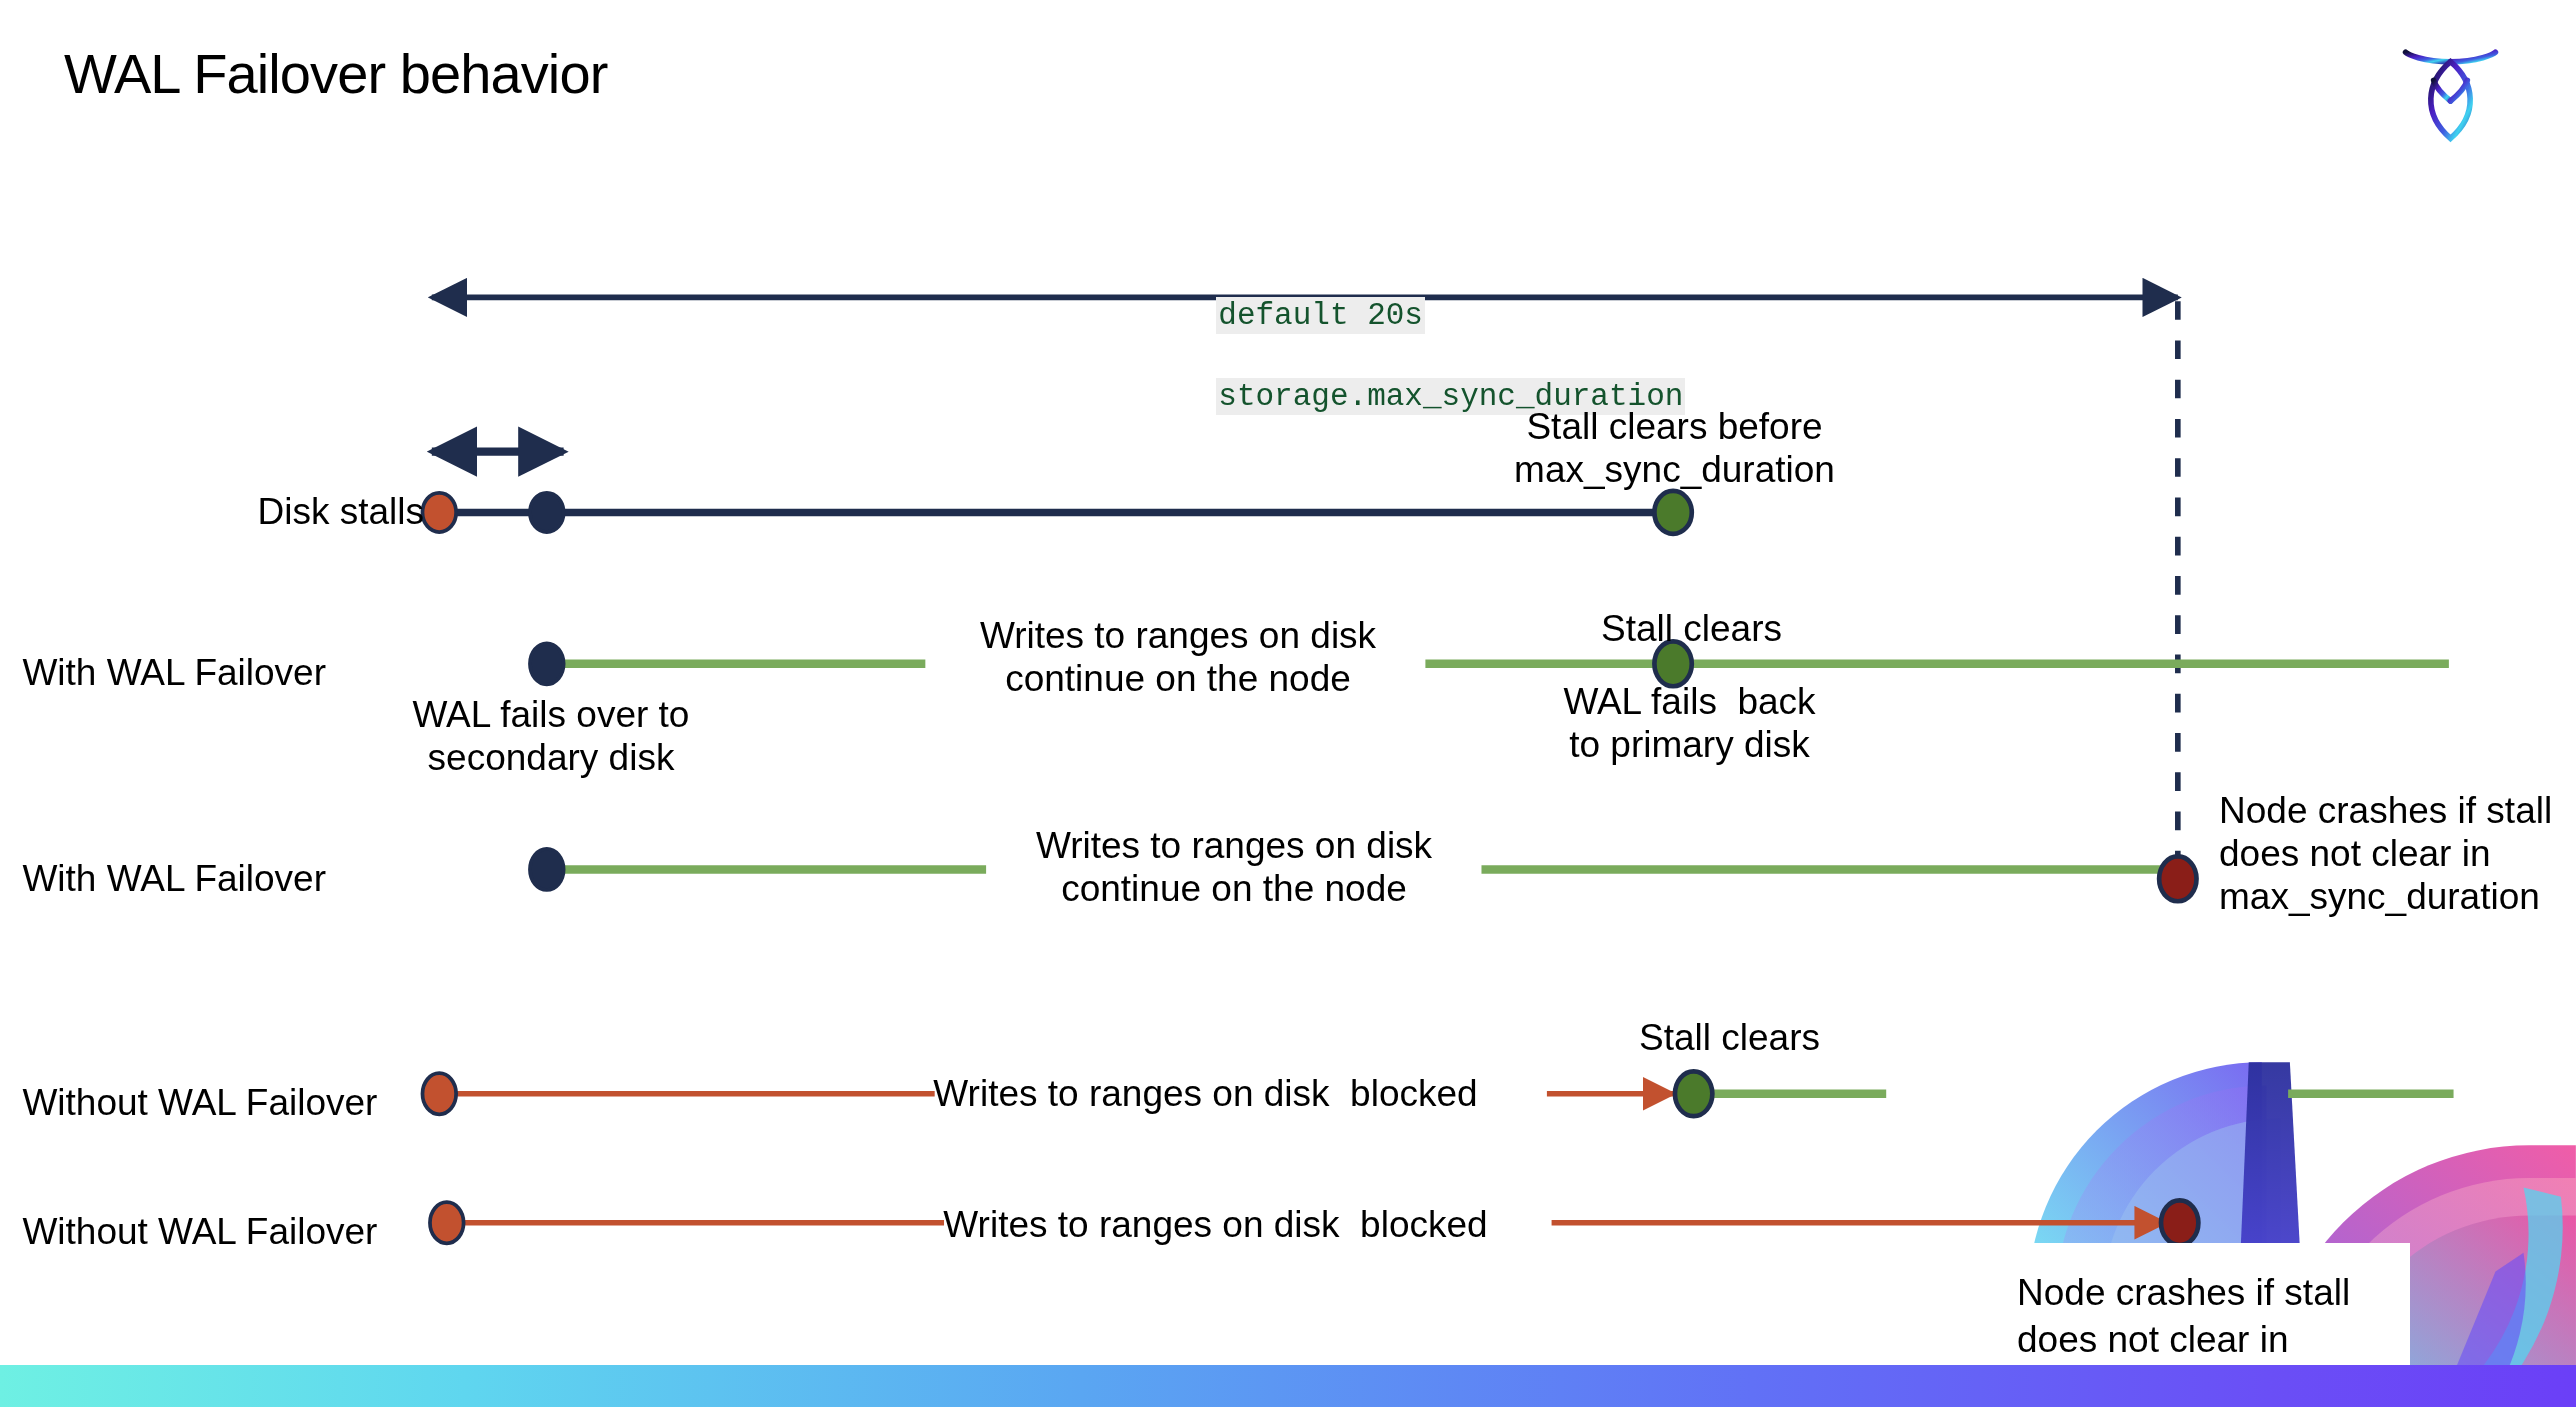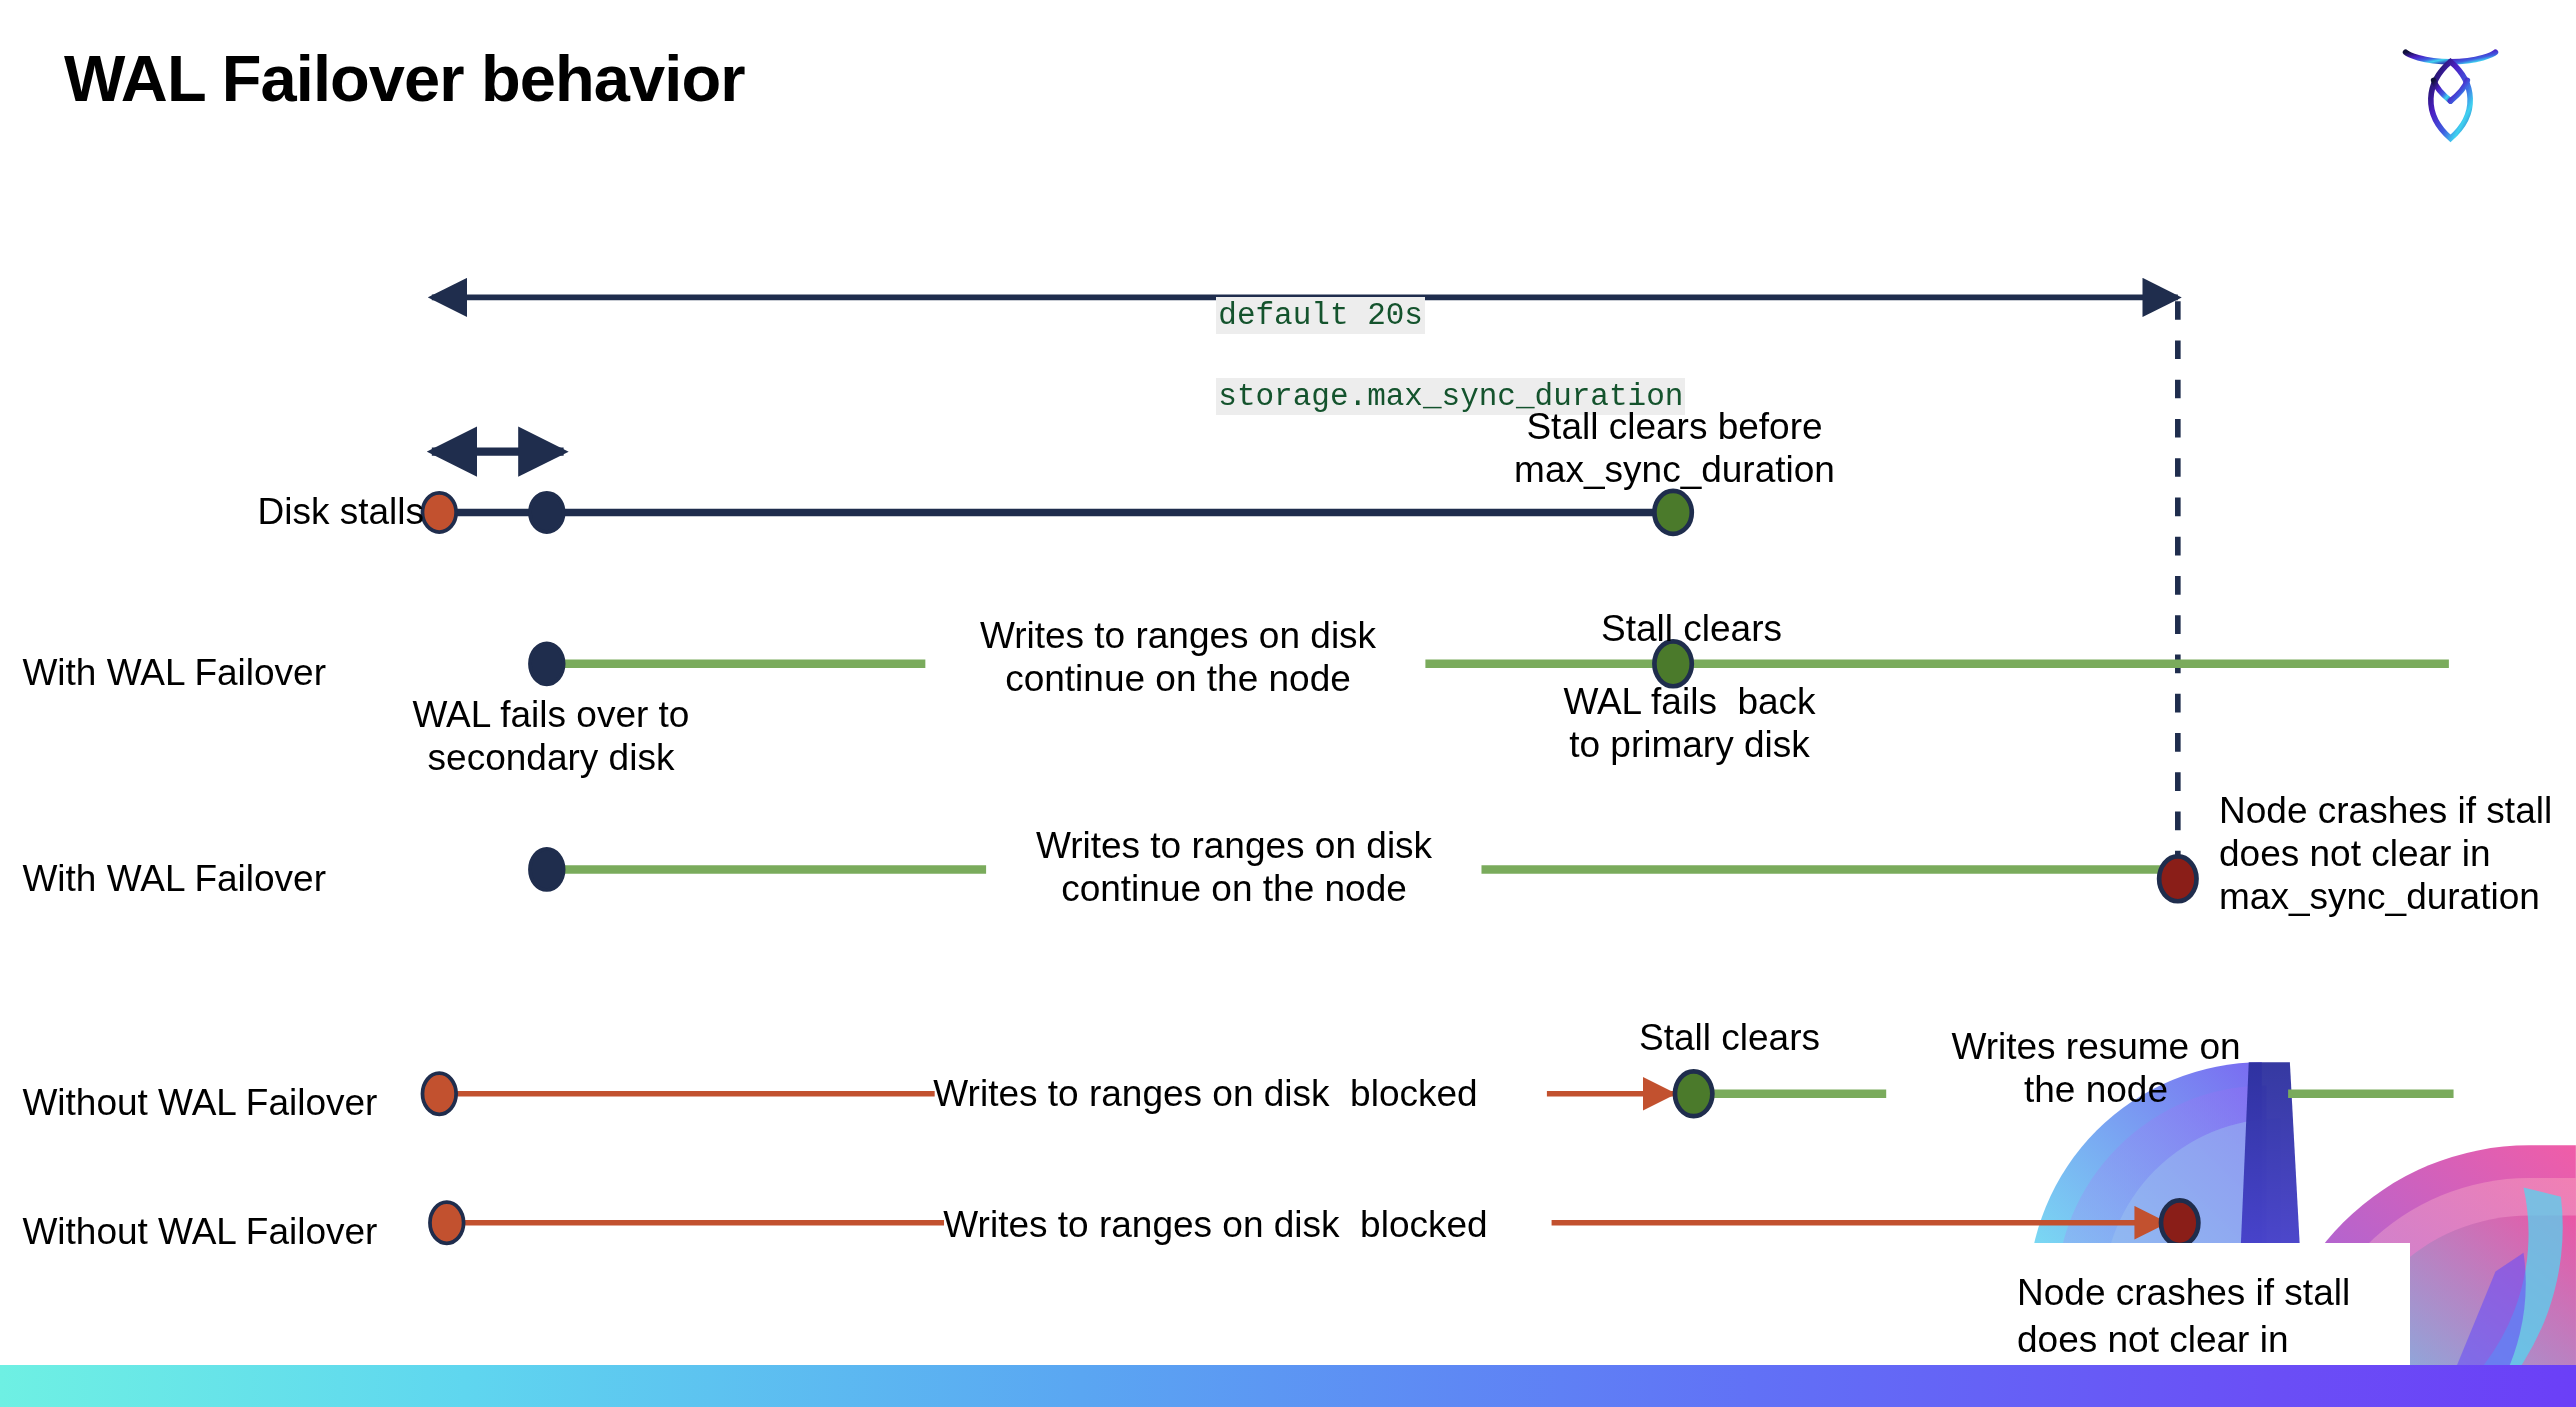--- a/index.html
+++ b/index.html
@@ -8,21 +8,21 @@
     background:#ffffff;
     font-family:"Liberation Sans",sans-serif;
     overflow:hidden;
     position:relative;
   }
   #slide{position:absolute;inset:0;width:2576px;height:1408px;overflow:hidden;background:#fff;}
 
   
   .title{
     position:absolute;left:64px;top:45px;
-    font-size:65px;font-weight:bold;letter-spacing:-0.9px;
+    font-size:56px;font-weight:normal;letter-spacing:-0.9px;
     color:#000;line-height:1.05;white-space:nowrap;
   }
 
   
   .logo{position:absolute;left:2385px;top:28px;width:131px;height:131px;}
 
   
   .decor{position:absolute;left:2000px;top:879px;width:576px;height:529px;overflow:hidden;pointer-events:none;}
   .decor svg{display:block;}
 
@@ -205,22 +205,20 @@
 continue on the node</div>
 
   <div class="lbl" style="left:2219px;top:790px;width:355px;">Node crashes if stall
 does not clear in
 max_sync_duration</div>
 
   <div class="lbl c" style="left:897px;top:1073px;width:617px;">Writes to ranges on disk  blocked</div>
 
   <div class="lbl c" style="left:1552px;top:1017px;width:355px;">Stall clears</div>
 
-  <div class="lbl c" style="left:1909px;top:1026px;width:374px;">Writes resume on
-the node</div>
 
   <div class="lbl c" style="left:907px;top:1204px;width:617px;">Writes to ranges on disk  blocked</div>
 
   <div class="callout" style="left:1970px;top:1243px;width:393px;height:165px;padding:26px 0 0 47px;">Node crashes if stall
 does not clear in
 max_sync_duration</div>
 
   <div class="bottombar"></div>
 
 </div>

